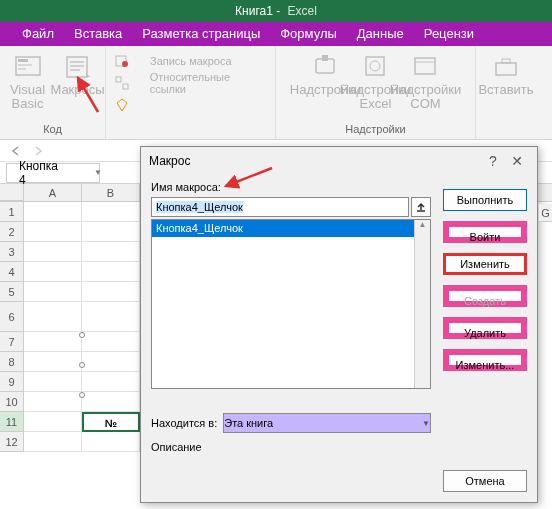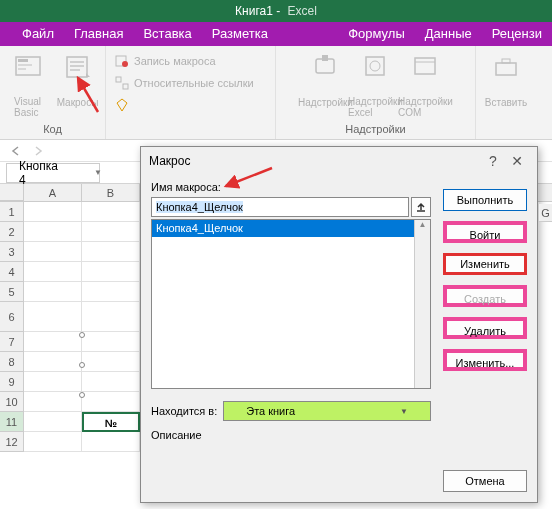--- a/index.html
+++ b/index.html
@@ -12,22 +12,22 @@
 
 .tabs { height: 24px; background: #a21caf; display: flex; align-items: center; padding-left: 12px; }
 .tab { color: #fff; padding: 0 10px; height: 24px; line-height: 24px; font-size: 13px; cursor: pointer; }
 
 
 .ribbon { height: 94px; background: #f3f3f3; border-bottom: 1px solid #d4d4d4; display: flex; position: relative; }
 .ribbon-group { display: flex; flex-direction: column; align-items: center; padding: 2px 4px; border-right: 1px solid #e1e1e1; }
 .ribbon-group-label { font-size: 11px; color: #666; margin-top: auto; padding-bottom: 2px; }
 .big-btn { display: flex; flex-direction: column; align-items: center; justify-content: flex-start; width: 50px; height: 70px; padding-top: 3px; color: #999; }
 .big-btn .icon { width: 32px; height: 32px; display: flex; align-items: center; justify-content: center; }
-.big-btn .lbl { font-size: 10px; line-height: 1.1; margin-top: 14px; }
-.small-row { display: flex; align-items: center; height: 22px; font-size: 11px; color: #777; padding: 0 4px; gap: 4px; }
+.big-btn .lbl { font-size: 13px; text-align: center; line-height: 1.1; margin-top: 0; }
+.small-row { display: flex; align-items: center; height: 22px; font-size: 11px; color: #777; padding: 0 4px; gap: 20px; }
 .small-row .sicon { width: 16px; height: 16px; display: flex; align-items: center; justify-content: center; }
 .greyed { color: #b0b0b0; }
 
 
 .qat { height: 22px; background: #fff; border-bottom: 1px solid #e1e1e1; display: flex; align-items: center; padding-left: 8px; gap: 6px; }
 .qat .qicon { width: 16px; height: 16px; color: #999; display: flex; align-items: center; justify-content: center; }
 
 
 .name-row { height: 22px; background: #fff; border-bottom: 1px solid #d4d4d4; display: flex; align-items: center; }
 .name-box { width: 94px; height: 20px; border: 1px solid #ccc; margin-left: 6px; display: flex; align-items: center; padding: 0 12px; font-size: 12px; gap: 36px; }
@@ -56,26 +56,26 @@
 .dlg-label { font-size: 11px; margin-bottom: 4px; }
 .name-input-row { display: flex; gap: 2px; align-items: center; }
 .name-input { flex: 1; height: 20px; border: 1px solid #888; background: #fff; padding: 0 4px; font-size: 11px; display: flex; align-items: center; }
 .name-input span { background: transparent; }
 .arrow-btn { width: 20px; height: 20px; border: 1px solid #888; background: #fdfdfd; display: flex; align-items: center; justify-content: center; font-size: 10px; }
 .macro-list { margin-top: 2px; height: 170px; border: 1px solid #888; background: #fff; overflow: hidden; position: relative; }
 .macro-list .item { height: 17px; line-height: 17px; padding: 0 4px; font-size: 11px; }
 .macro-list .item.selected { background: #0078d7; color: #fff; }
 .macro-list .scrolltrack { position: absolute; right: 0; top: 0; bottom: 0; width: 16px; background: #f0f0f0; border-left: 1px solid #ccc; }
 .macro-list .scrolltrack::before { content: "▲"; position: absolute; top: 0; left: 0; right: 0; text-align: center; font-size: 8px; color: #888; }
-.location-row { display: flex; align-items: center; gap: 6px; margin-top: 12px; }
+.location-row { display: flex; align-items: center; gap: 6px; margin-top: 24px; }
 .location-row label { font-size: 11px; }
-.location-row .select { flex: 1; height: 20px; border: 1px solid #888; background: #bef264; display: flex; align-items: center; padding: 0 22px; font-size: 11px; gap: 15px; }
+.location-row .select { flex: 1; height: 20px; border: 1px solid #888; background: #c4b5fd; display: flex; align-items: center; padding: 0 0; font-size: 11px; gap: 15px; }
 .location-row .select .dd { margin-left: auto; font-size: 8px; color: #555; }
 .dlg-btns { position: absolute; right: 10px; top: 42px; display: flex; flex-direction: column; gap: 10px; width: 84px; }
-.dlg-btn { height: 22px; border: 4px solid #ec4899; background: #fdfdfd; font-size: 11px; text-align: center; line-height: 20px; cursor: pointer; }
+.dlg-btn { height: 22px; border: 6px solid #ec4899; background: #fdfdfd; font-size: 11px; text-align: center; line-height: 20px; cursor: pointer; }
 .dlg-btn.primary { border: 1px solid #0067c0; }
 .dlg-btn.highlight { border: 3px solid #e03030; line-height: 16px; }
 .dlg-btn.disabled { color: #aaa; }
 .cancel-btn { position: absolute; right: 10px; bottom: 10px; width: 84px; height: 22px; border: 1px solid #888; background: #fdfdfd; font-size: 11px; text-align: center; line-height: 20px; }
 .left-panel { width: 280px; }
 
 
 .arrow-red { position: absolute; pointer-events: none; }
 .arrow-red svg { overflow: visible; }
 
@@ -84,21 +84,20 @@
 <body>
 
 <div class="title-bar">
   <span>Книга1</span>
   <span>&nbsp;-&nbsp;</span>
   <span>Excel</span>
 </div>
 
 <div class="tabs">
   <div class="tab">Файл</div>
-  <div class="tab">Главная</div>
   <div class="tab">Вставка</div>
   <div class="tab">Разметка страницы</div>
   <div class="tab">Формулы</div>
   <div class="tab">Данные</div>
   <div class="tab">Рецензи</div>
 </div>
 
 <div class="ribbon">
 
   <div class="ribbon-group" style="width:106px">

